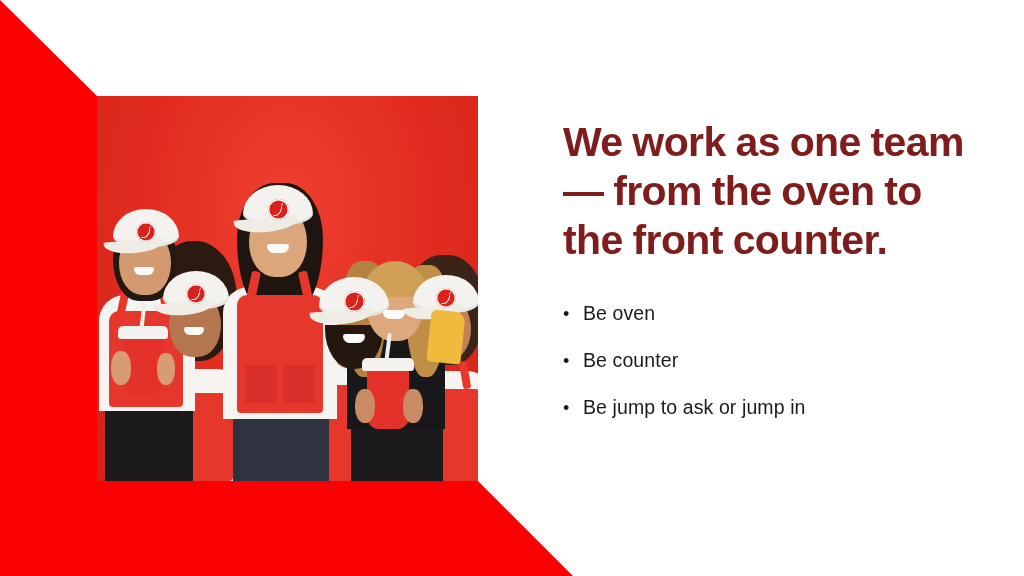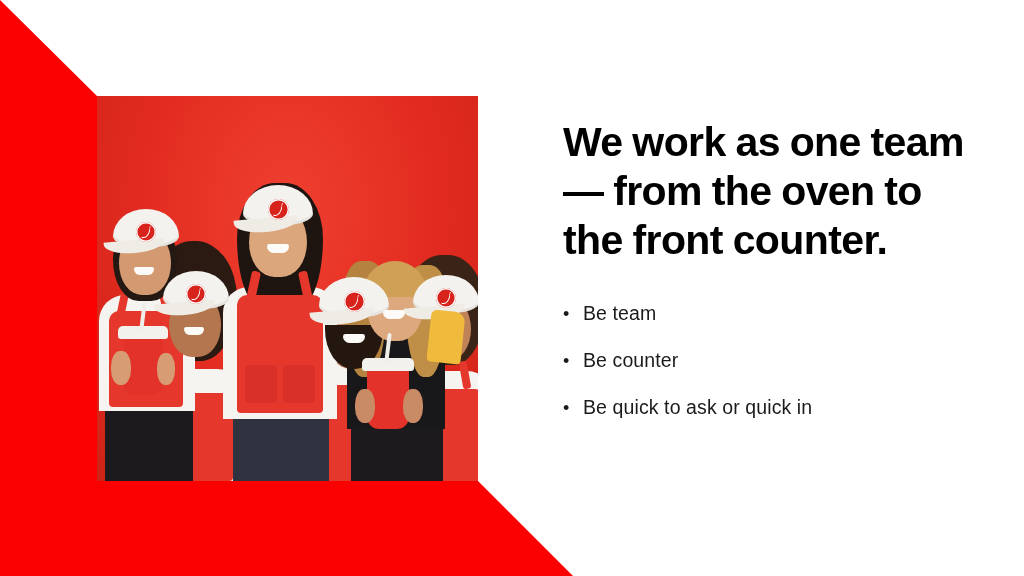--- a/index.html
+++ b/index.html
@@ -158,21 +158,21 @@
 
   
   .content {
     position: absolute;
     left: 563px;
     top: 118px;
     width: 420px;
   }
   .headline {
     margin: 0;
-    color: #000000;
+    color: #7f1d1d;
     font-family: "Liberation Sans", sans-serif;
     font-size: 41px;
     line-height: 49px;
     font-weight: bold;
     letter-spacing: -0.6px;
     word-spacing: -1px;
   }
   .bullets {
     list-style: none;
     margin: 36px 0 0 0;
@@ -298,26 +298,26 @@
     </div>
 
   </div>
 
   <div class="content">
     <h1 class="headline">We work as one team — from the oven to the front counter.</h1>
 
     <ul class="bullets">
       <li class="bullet">
         <span class="bullet-dot">•</span>
-        <span class="bullet-text">Be team</span>
+        <span class="bullet-text">Be oven</span>
       </li>
       <li class="bullet">
         <span class="bullet-dot">•</span>
         <span class="bullet-text">Be counter</span>
       </li>
       <li class="bullet">
         <span class="bullet-dot">•</span>
-        <span class="bullet-text">Be quick to ask or quick in</span>
+        <span class="bullet-text">Be jump to ask or jump in</span>
       </li>
     </ul>
   </div>
 
 </div>
 
 </body></html>

